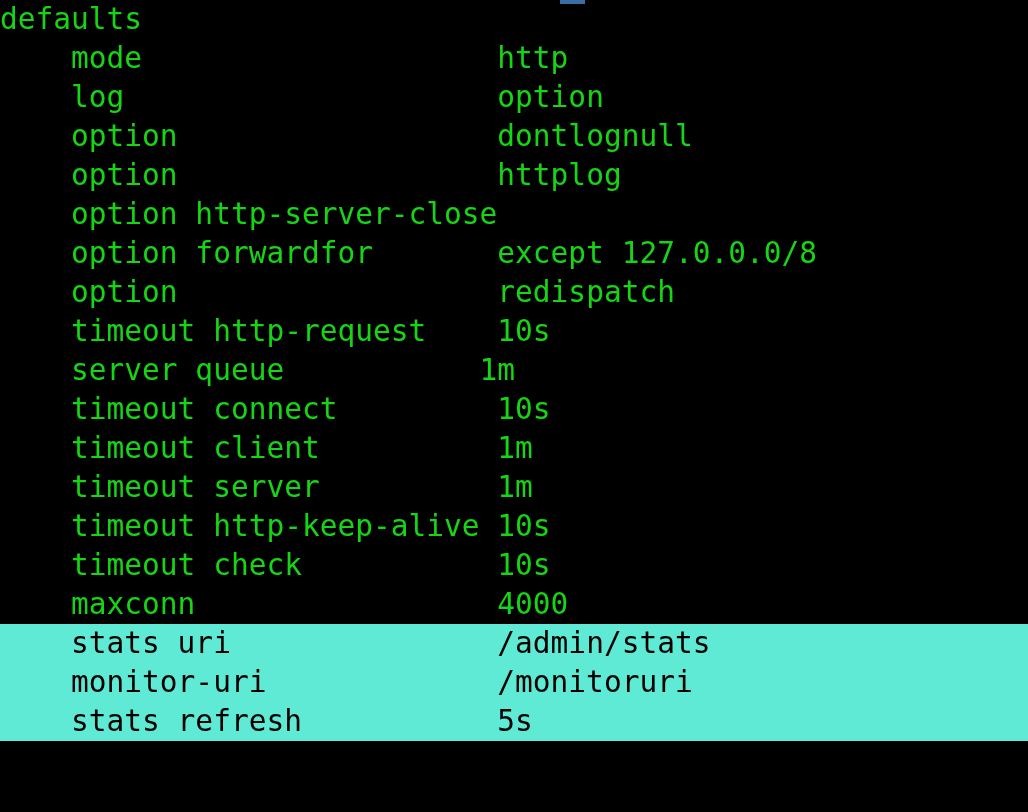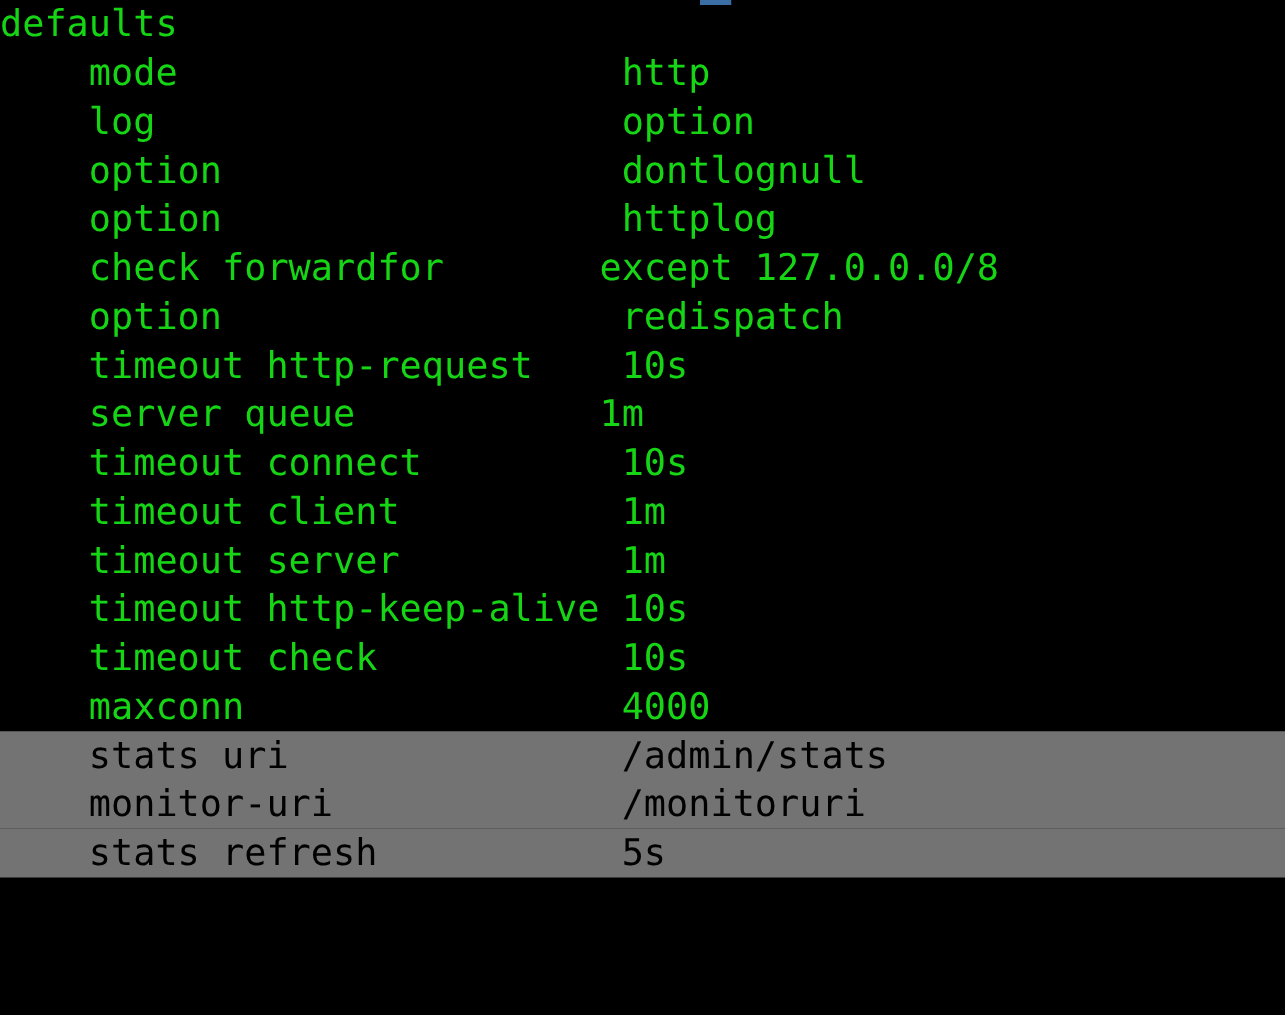--- a/index.html
+++ b/index.html
@@ -44,21 +44,21 @@
     position: relative;
     height: 39px;
     line-height: 39px;
     white-space: pre;
     color: #15d515;
     background: transparent;
     padding: 0;
     margin: 0;
   }
   .line.highlight {
-    background: #737373;
+    background: #5eead4;
     color: #000000;
   }
   .line .key {
     display: inline-block;
     white-space: pre;
   }
   .line .val {
     display: inline-block;
     white-space: pre;
   }
@@ -69,21 +69,22 @@
 <body>
 
 <div id="terminal">
   <div class="top-fragment"></div>
   <div class="screen" id="screen">
       <div class="line"><span class="indent"></span><span class="key">defaults</span></div>
       <div class="line"><span class="indent">    </span><span class="key">mode</span><span class="pad">                    </span><span class="val">http</span></div>
       <div class="line"><span class="indent">    </span><span class="key">log</span><span class="pad">                     </span><span class="val">option</span></div>
       <div class="line"><span class="indent">    </span><span class="key">option</span><span class="pad">                  </span><span class="val">dontlognull</span></div>
       <div class="line"><span class="indent">    </span><span class="key">option</span><span class="pad">                  </span><span class="val">httplog</span></div>
-      <div class="line"><span class="indent">    </span><span class="key">check forwardfor</span><span class="pad">       </span><span class="val">except 127.0.0.0/8</span></div>
+      <div class="line"><span class="indent">    </span><span class="key">option http-server-close</span></div>
+      <div class="line"><span class="indent">    </span><span class="key">option forwardfor</span><span class="pad">       </span><span class="val">except 127.0.0.0/8</span></div>
       <div class="line"><span class="indent">    </span><span class="key">option</span><span class="pad">                  </span><span class="val">redispatch</span></div>
       <div class="line"><span class="indent">    </span><span class="key">timeout http-request</span><span class="pad">    </span><span class="val">10s</span></div>
       <div class="line"><span class="indent">    </span><span class="key">server queue</span><span class="pad">           </span><span class="val">1m</span></div>
       <div class="line"><span class="indent">    </span><span class="key">timeout connect</span><span class="pad">         </span><span class="val">10s</span></div>
       <div class="line"><span class="indent">    </span><span class="key">timeout client</span><span class="pad">          </span><span class="val">1m</span></div>
       <div class="line"><span class="indent">    </span><span class="key">timeout server</span><span class="pad">          </span><span class="val">1m</span></div>
       <div class="line"><span class="indent">    </span><span class="key">timeout http-keep-alive</span><span class="pad"> </span><span class="val">10s</span></div>
       <div class="line"><span class="indent">    </span><span class="key">timeout check</span><span class="pad">           </span><span class="val">10s</span></div>
       <div class="line"><span class="indent">    </span><span class="key">maxconn</span><span class="pad">                 </span><span class="val">4000</span></div>
       <div class="line highlight"><span class="indent">    </span><span class="key">stats uri</span><span class="pad">               </span><span class="val">/admin/stats</span></div>

